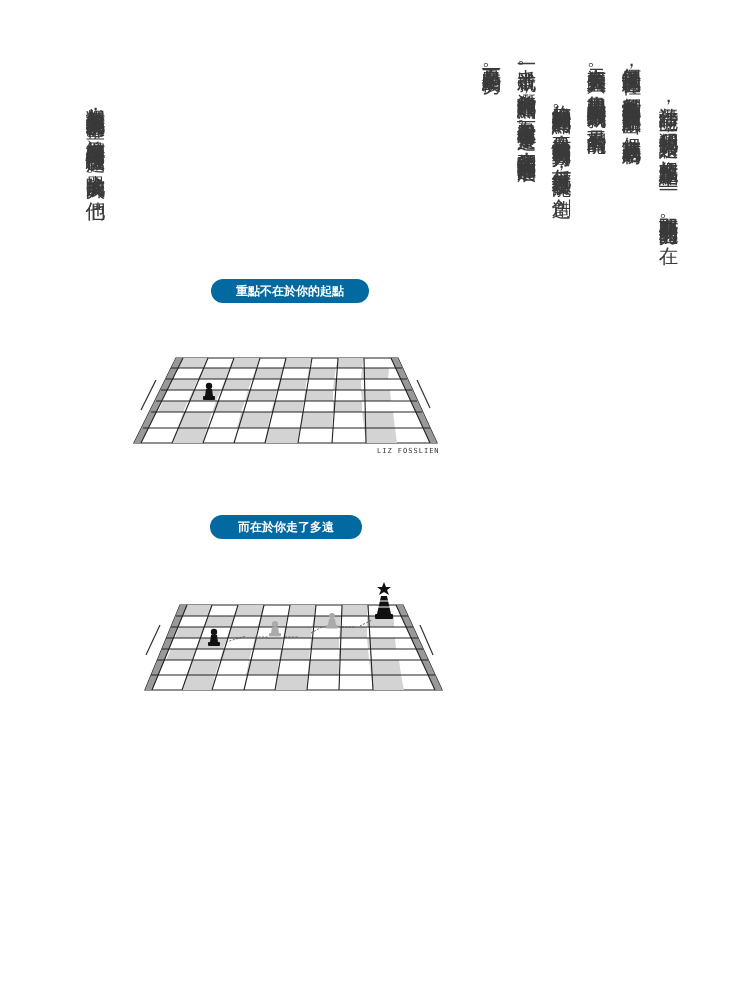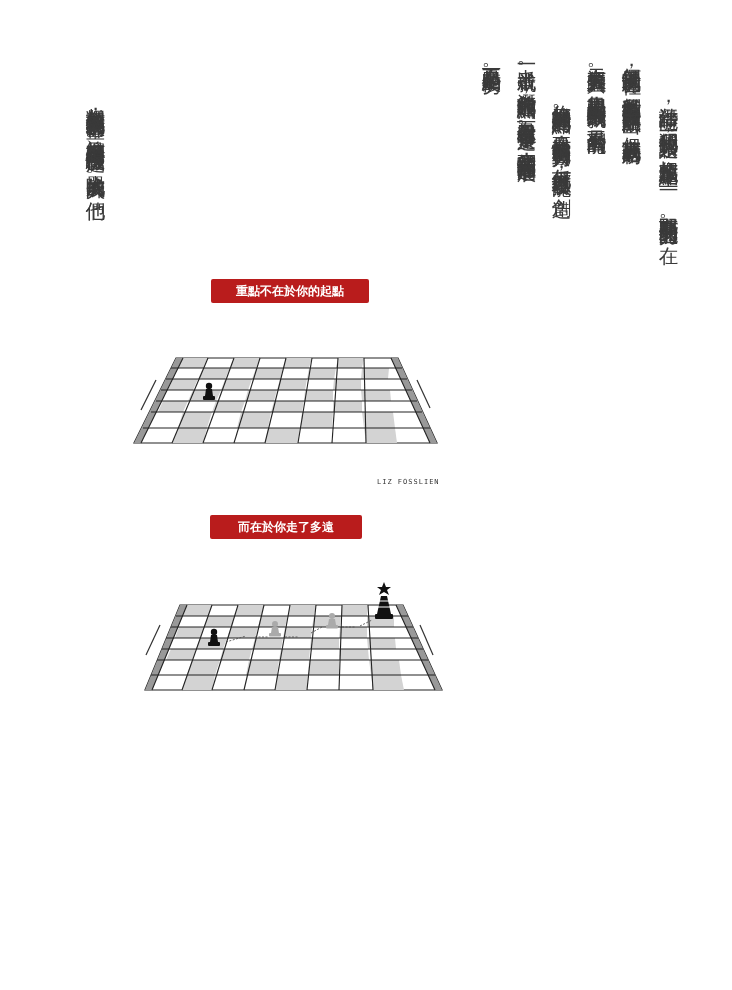--- a/index.html
+++ b/index.html
@@ -2,24 +2,24 @@
 <html><head>
 <meta charset="utf-8">
 <style>
   html, body { margin: 0; padding: 0; background: #ffffff; }
   body { width: 732px; height: 990px; position: relative; overflow: hidden;
          font-family: "DejaVu Sans", "Liberation Sans", sans-serif; color: #333333; }
   .col { position: absolute; writing-mode: vertical-rl; text-orientation: upright;
          font-size: 19.5px; line-height: 24px; letter-spacing: 0.9px; color: #3a3a3a;
          white-space: nowrap; }
   .illus { position: absolute; left: 128px; top: 275px; width: 320px; height: 430px; }
-  .pill { position: absolute; background: #b91c1c; color: #fff; border-radius: 2px;
+  .pill { position: absolute; background: #0369a1; color: #fff; border-radius: 12px;
           font-size: 12px; font-weight: bold; text-align: center; line-height: 24px; height: 24px; }
   .credit { position: absolute; font-size: 7px; letter-spacing: 1px; color: #333;
-            font-family: "DejaVu Sans Mono", monospace; margin-top: 31px; }
+            font-family: "DejaVu Sans Mono", monospace; }
   svg { position: absolute; left: 0; top: 0; }
 </style>
 </head>
 <body>
 
 <div class="col" style="left:656px; top:92px;">評估潛能時，我們犯的一大錯誤是，把焦點放在起跑點上——亦即那些顯而易見的能力。在一</div>
 <div class="col" style="left:619px; top:53px;">個頌揚天賦的世界裡，我們以為最有前途的人可以在人群中立即脫穎而出，但其實高成就者的初始</div>
 <div class="col" style="left:584px; top:53px;">天資有很大的差異。如果單憑起跑點的能力來判斷成就，是看不到潛能的。</div>
 <div class="col" style="left:549px; top:69px;">　你無法從起點判斷他們的終點。只要有恰當的學習機會與動力，任何人都可以培養技能，創造</div>
 <div class="col" style="left:514px; top:53px;">出一番成就。潛能與你的起點無關，而是看你在過程中走了多遠。我們需要多關注過程中的進展，</div>

